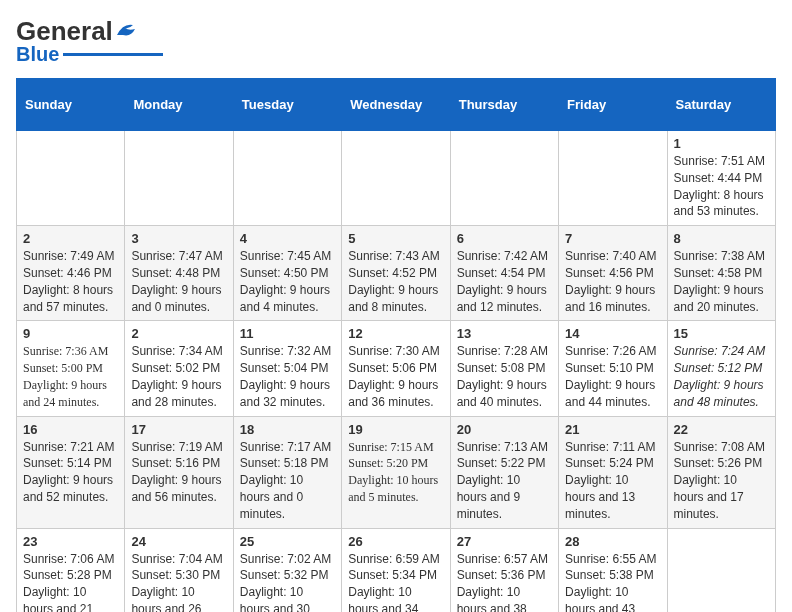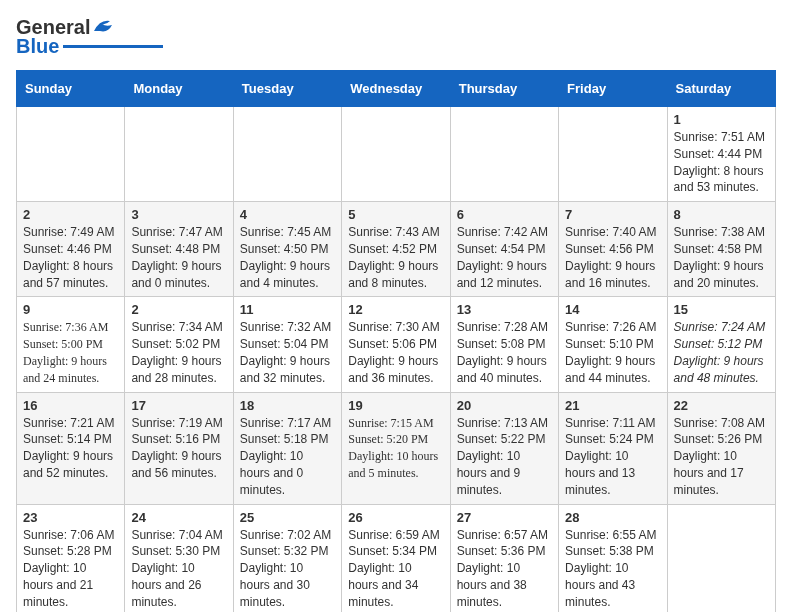--- a/index.html
+++ b/index.html
@@ -37,21 +37,21 @@
     .calendar {
       width: 100%;
       border-collapse: collapse;
       border: 1px solid #ccc;
     }
     .calendar th {
       background: #1565c0;
       color: #fff;
       font-size: 13px;
       font-weight: bold;
-      padding: 10px 8px;
+      padding: 18px 8px;
       text-align: left;
       border: 1px solid #1565c0;
     }
     .calendar td {
       vertical-align: top;
       padding: 5px 6px;
       border: 1px solid #ccc;
       font-size: 10.5px;
       color: #333;
       width: 108px;
@@ -75,21 +75,21 @@
     .empty-cell {
       background: #fff !important;
     }
   </style>
 </head>
 <body>
 
 <div class="header">
   <div class="logo">
     <div style="display:flex; align-items:center;">
-      <span style="font-size:20px; font-weight:bold; color:#333;">General</span>
+      <span style="font-size:26px; font-weight:bold; color:#333;">General</span>
       <svg width="22" height="18" viewBox="0 0 22 18" style="margin-left:2px; margin-top:-4px;">
         <path d="M2 14 Q8 2 18 4 Q14 8 10 7 Q14 10 20 8 Q16 16 8 14 Z" fill="#1565c0"></path>
       </svg>
     </div>
     <div style="display:flex; align-items:center; margin-top:-4px;">
       <span style="font-size:20px; font-weight:bold; color:#1565c0;">Blue</span>
       <div style="height:3px; background:#1565c0; width:100px; margin-left:4px;"></div>
     </div>
   </div>
   <div class="title-area">

